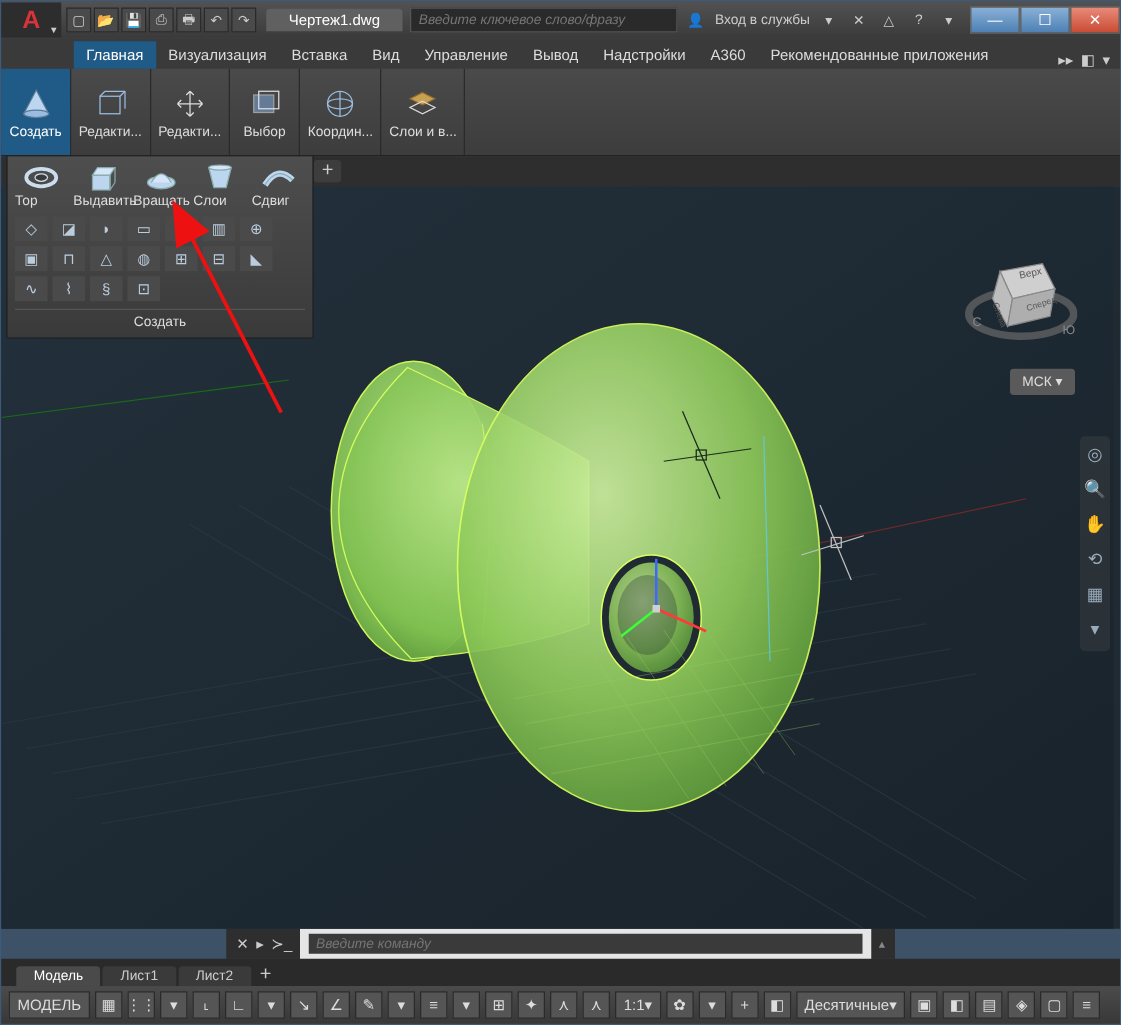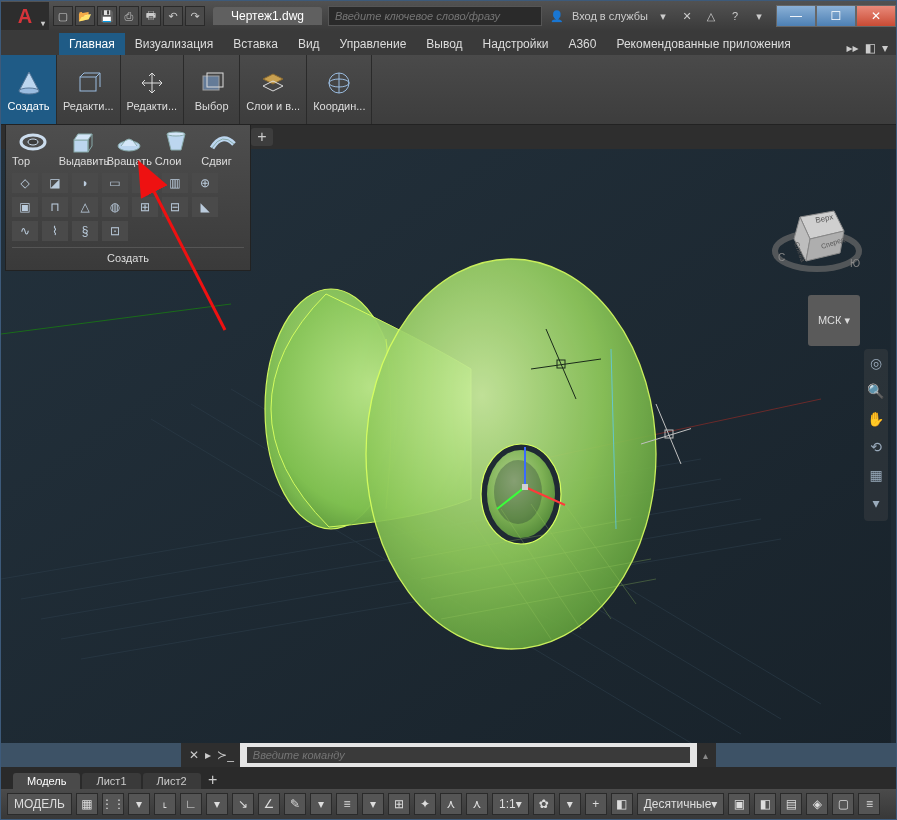--- a/index.html
+++ b/index.html
@@ -55,21 +55,21 @@
 .file-tabs { height:24px; background:#2e2e2e; display:flex; align-items:center; padding-left:250px; gap:6px;}
 .file-tabs .ft-add { width:22px;height:18px; background:#3d3d3d; color:#ccc; text-align:center; border-radius:3px; cursor:pointer;}
 
 
 .viewport { flex:1; background:#1f2a33; position:relative; overflow:hidden;}
 .vp-label { position:absolute; top:4px; left:250px; color:#ccc; font-size:12px;}
 .vp-controls-tr { position:absolute; top:6px; right:14px; display:flex; gap:10px; color:#ccc; font-size:14px;}
 .vp-controls-tr span{cursor:pointer;}
 
 .viewcube { position:absolute; top:40px; right:34px; width:90px; height:100px;}
-.msk-badge { position:absolute; top:146px; right:36px; background:#5a5a5a; color:#ddd; padding:19px 10px; font-size:11px; border-radius:3px; cursor:pointer;}
+.msk-badge { position:absolute; top:146px; right:36px; background:#5a5a5a; color:#ddd; padding:4px 10px; font-size:11px; border-radius:3px; cursor:pointer;}
 
 .navbar-right { position:absolute; top:200px; right:8px; width:24px; display:flex; flex-direction:column; gap:8px; background:rgba(80,80,80,.3); padding:6px 2px; border-radius:4px;}
 .navbar-right div { width:20px;height:20px; color:#9ab; font-size:14px; text-align:center; cursor:pointer;}
 
 .grid-bg { position:absolute; inset:0; }
 
 .model3d { position:absolute; top:70px; left:210px; width:480px; height:440px;}
 
 
 .cmdline { height:24px; background:#2e2e2e; display:flex; align-items:center; padding:0 8px; gap:6px; margin:0 180px 0 180px;}
@@ -178,35 +178,35 @@
           <svg width="28" height="28">
             <rect x="5" y="7" width="16" height="14" fill="#7aa0d0" opacity=".6" stroke="#ddd"></rect>
             <rect x="9" y="4" width="16" height="14" fill="none" stroke="#ddd"></rect>
           </svg>
         </div>
       <div class="rlbl">Выбор</div>
     </div>
     <div class="rpanel">
       <div class="ricon">
           <svg width="28" height="28">
-            <polygon points="14,5 24,10 14,15 4,10" fill="#c8a050" stroke="#8a6a30"></polygon>
-            <polygon points="14,12 24,17 14,22 4,17" fill="none" stroke="#ddd"></polygon>
-          </svg>
-        </div>
-      <div class="rlbl">Слои и в...</div>
-    </div>
-    <div class="rpanel">
-      <div class="ricon">
-          <svg width="28" height="28">
             <circle cx="14" cy="14" r="10" fill="none" stroke="#9abce0"></circle>
             <ellipse cx="14" cy="14" rx="10" ry="4" fill="none" stroke="#9abce0"></ellipse>
             <line x1="14" y1="4" x2="14" y2="24" stroke="#9abce0"></line>
           </svg>
         </div>
       <div class="rlbl">Координ...</div>
+    </div>
+    <div class="rpanel">
+      <div class="ricon">
+          <svg width="28" height="28">
+            <polygon points="14,5 24,10 14,15 4,10" fill="#c8a050" stroke="#8a6a30"></polygon>
+            <polygon points="14,12 24,17 14,22 4,17" fill="none" stroke="#ddd"></polygon>
+          </svg>
+        </div>
+      <div class="rlbl">Слои и в...</div>
     </div>
   </div>
 
   <div class="file-tabs">
     <div class="ft-add">+</div>
   </div>
 
   <div class="viewport">
     <div class="vp-label">й с кромками]</div>
     <div class="vp-controls-tr">

